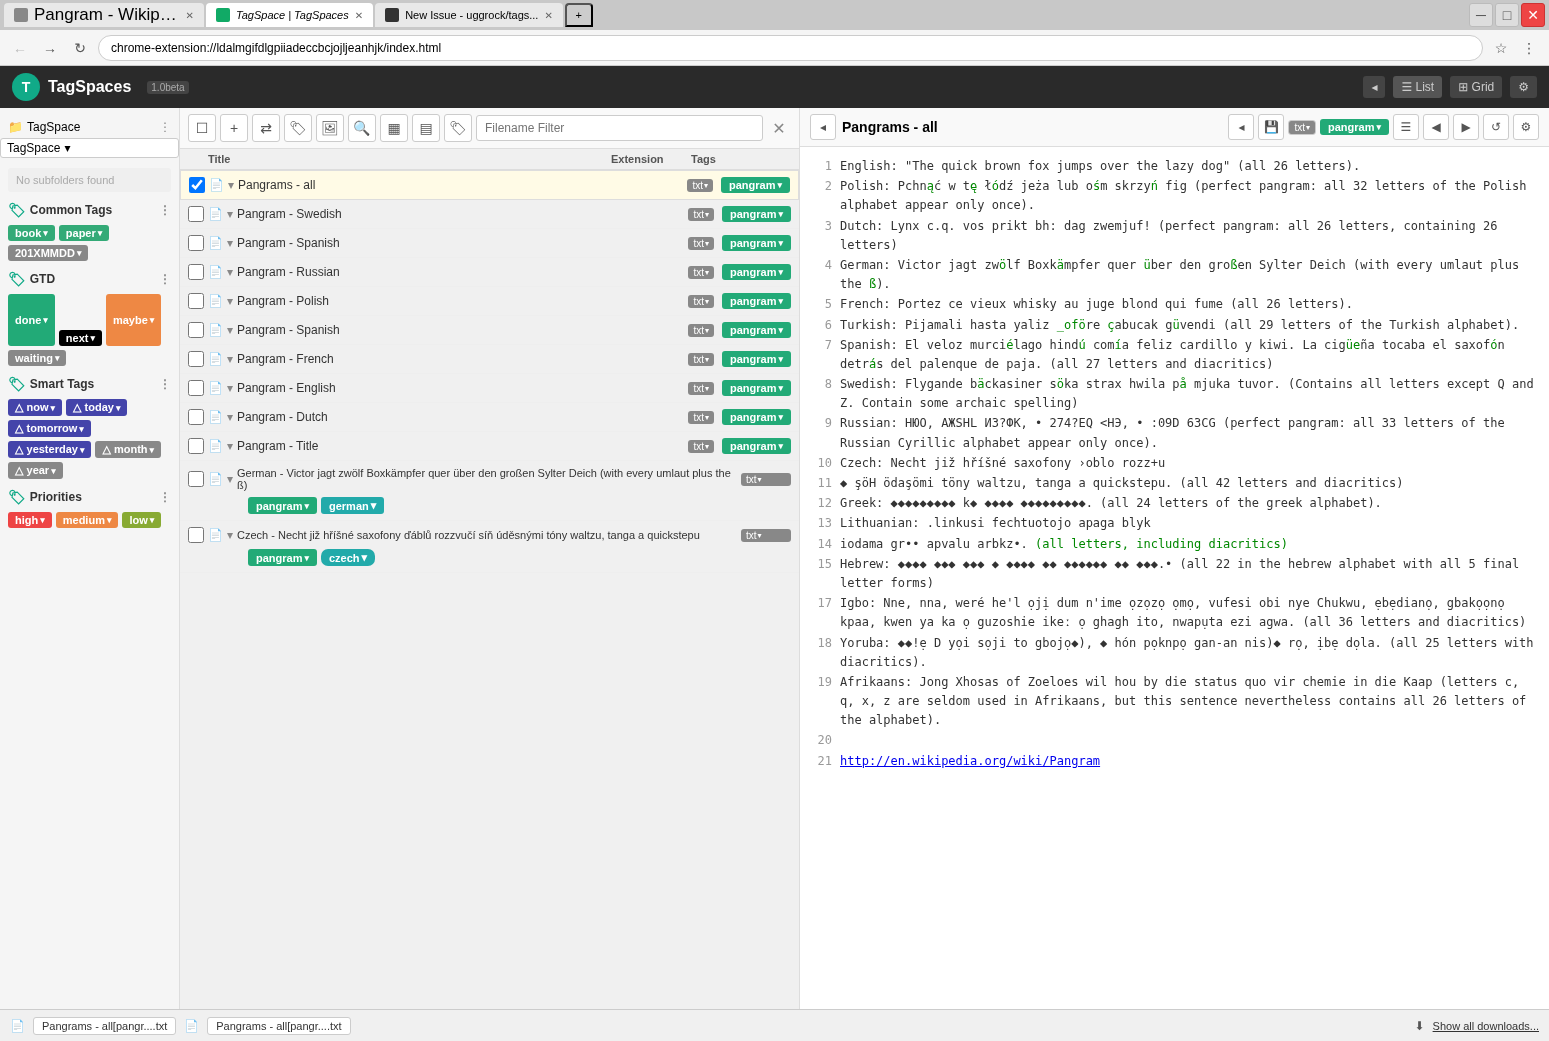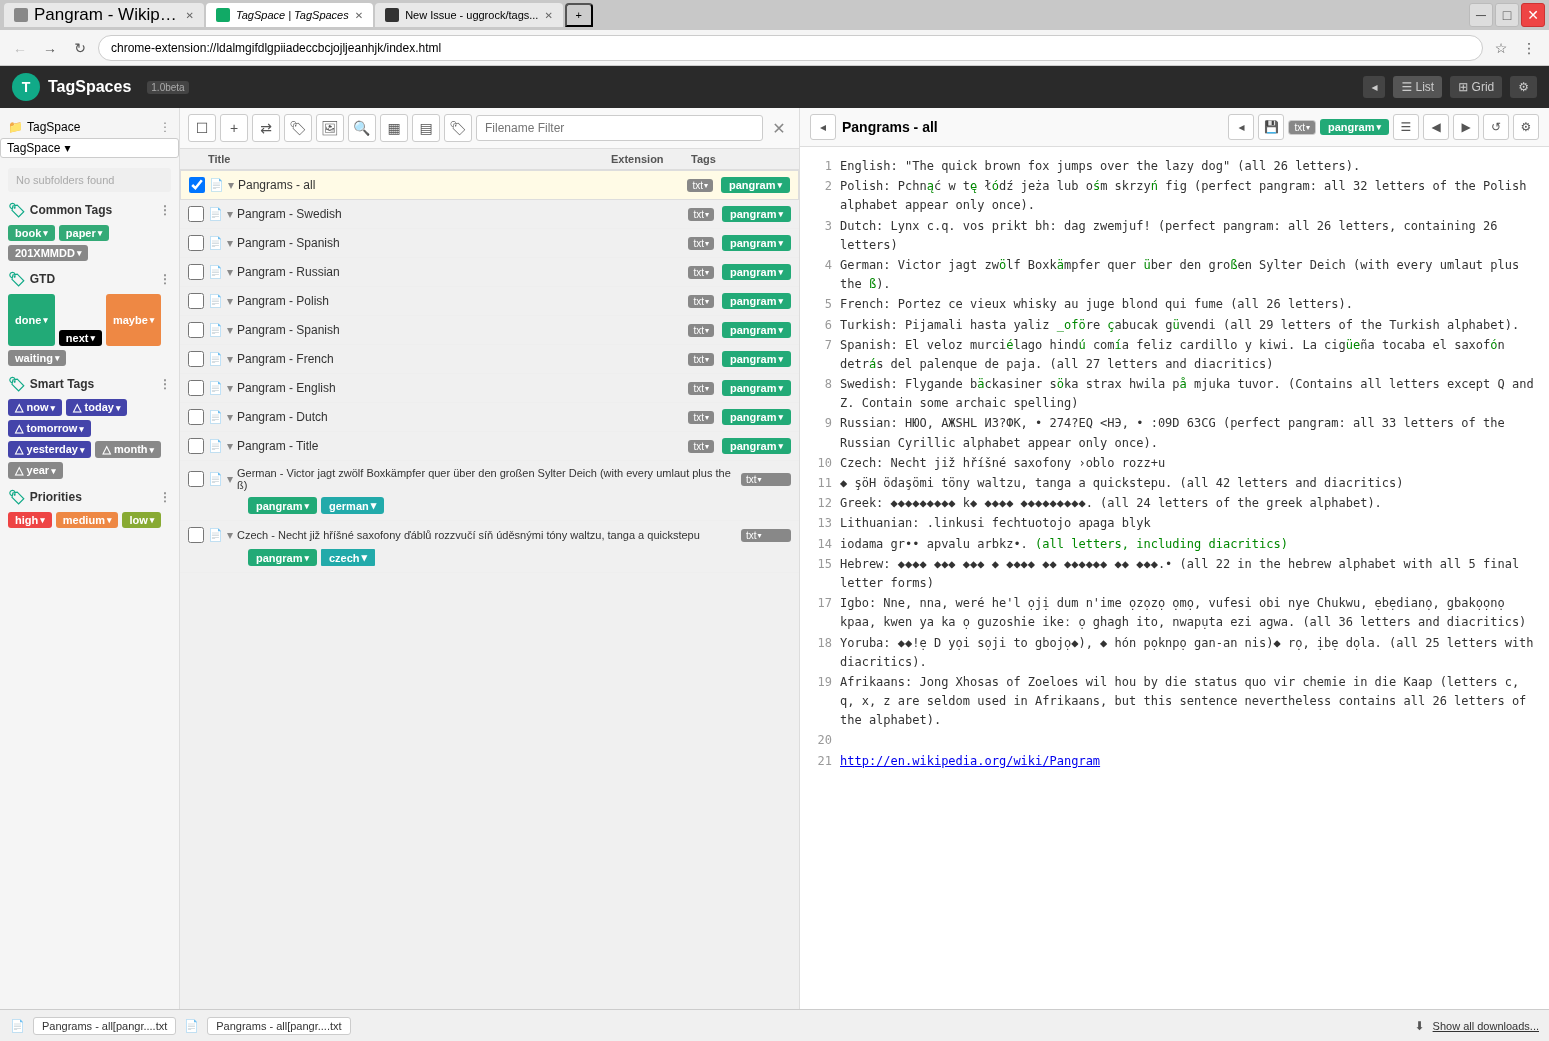--- a/index.html
+++ b/index.html
@@ -69,21 +69,21 @@
     .col-tags { width: 100px; }
 
     .file-list { overflow-y: auto; flex: 1; }
     .file-item { display: flex; align-items: center; padding: 6px 8px; border-bottom: 1px solid #eee; gap: 4px; }
     .file-item.selected { background: #fffbe6; border: 1px solid #ddd; }
     .file-checkbox { width: 16px; height: 16px; cursor: pointer; }
     .file-name { flex: 1; font-size: 12px; color: #333; }
     .pangram-badge { display: inline-flex; align-items: center; gap: 2px; background: #2a7; color: #fff; padding: 2px 8px; border-radius: 3px; font-size: 11px; font-weight: bold; cursor: pointer; }
     .pangram-badge .arrow { font-size: 9px; }
     .german-badge { display: inline-flex; align-items: flex-end; gap: 2px; background: #2aa; color: #fff; padding: 2px 8px; border-radius: 3px; font-size: 11px; font-weight: bold; cursor: pointer; }
-    .czech-badge { display: inline-flex; align-items: center; gap: 2px; background: #2aa; color: #fff; padding: 2px 8px; border-radius: 1px; font-size: 11px; font-weight: bold; cursor: pointer; }
+    .czech-badge { display: inline-flex; align-items: center; gap: 2px; background: #2aa; color: #fff; padding: 2px 8px; border-radius: 7px; font-size: 11px; font-weight: bold; cursor: pointer; }
     .tag-cell { display: flex; flex-direction: column; gap: 2px; }
 
     
     .right-panel { flex: 1; display: flex; flex-direction: column; background: #fff; }
     .right-header { display: flex; align-items: center; padding: 6px 10px; background: #f9f9f9; border-bottom: 1px solid #ddd; gap: 6px; }
     .right-title { font-size: 14px; font-weight: bold; flex: 1; }
     .right-toolbar { display: flex; align-items: center; gap: 4px; }
     .rt-btn { width: 26px; height: 26px; display: flex; align-items: center; justify-content: center; border: 1px solid #ccc; background: #fff; border-radius: 3px; cursor: pointer; color: #555; font-size: 12px; }
 
     .content-area { flex: 1; padding: 10px 12px; overflow-y: auto; font-size: 12px; line-height: 1.6; font-family: monospace; }

